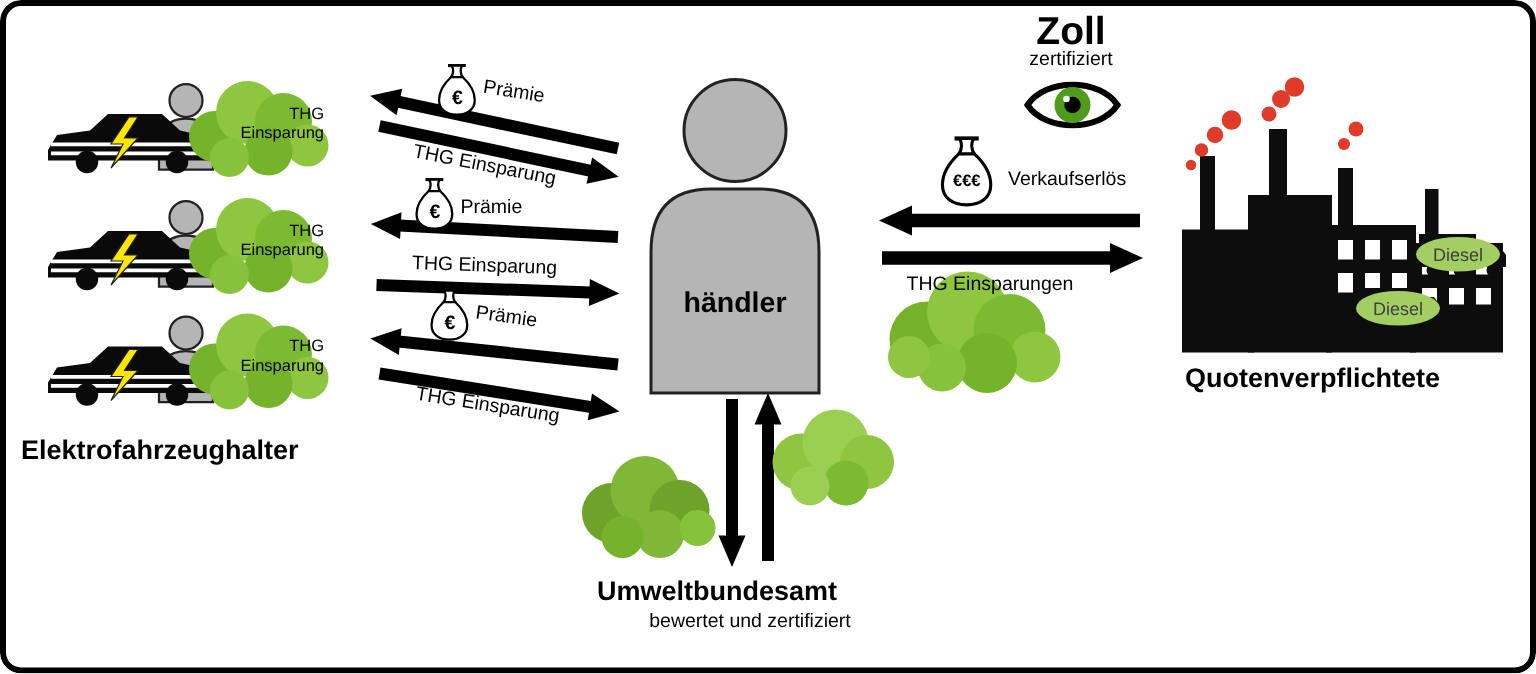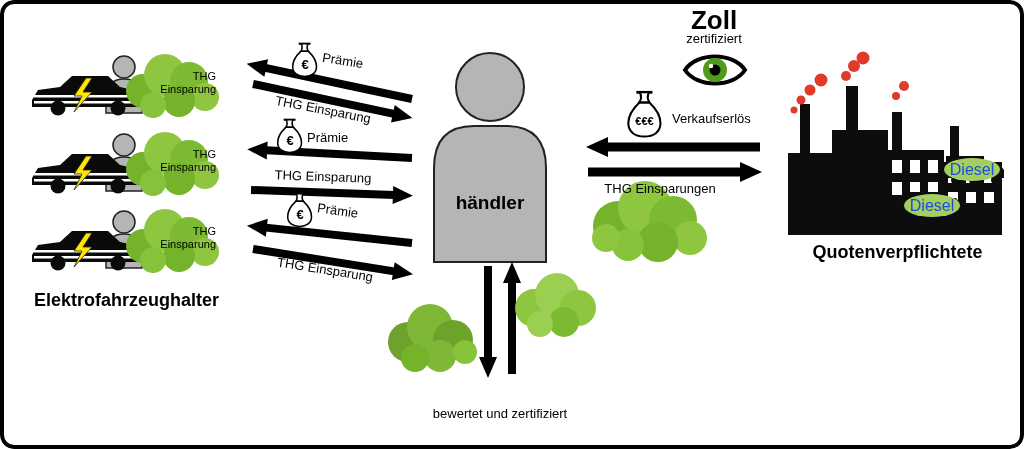--- a/index.html
+++ b/index.html
@@ -1,31 +1,31 @@
 <!DOCTYPE html>
 <html><head>
 <meta charset="utf-8">
 <style>
   * { margin:0; padding:0; box-sizing:border-box; }
   body { background:#ffffff; font-family:"Liberation Sans", sans-serif; }
   .canvas { position:relative; width:1024px; height:449px; background:#fff; border-radius:14px; overflow:hidden; }
   .frame { position:absolute; inset:0; border:4px solid #000; border-radius:14px; pointer-events:none; z-index:10; }
   svg.layer { position:absolute; left:0; top:0; z-index:1; }
   .lbl { position:absolute; color:#000; z-index:2; line-height:1.15; white-space:nowrap; }
-  .big { font-size:18px; font-weight:bold; text-align:center; }
+  .big { font-size:18px; font-weight:bold; text-align:left; }
   .title { font-size:26px; font-weight:bold; text-align:center; }
   .med { font-size:13px; }
   .ctr { text-align:center; }
   .small { font-size:11px; text-align:right; line-height:1.2; }
   .small span { display:block; }
   .name2 { font-size:19px; font-weight:bold; text-align:center; line-height:1.2; }
   .name2 span { display:block; }
   .euro { font-weight:bold; text-align:center; z-index:3; }
   .oval { position:absolute; z-index:3; background:#a3cf62; border-radius:50%;
-          display:flex; align-items:center; justify-content:center; font-size:16px; color:#1d4ed8; }
+          display:flex; align-items:center; justify-content:center; font-size:12px; color:#404040; }
 </style>
 </head>
 <body>
 
 <div class="canvas">
 
   <svg class="layer" width="1024" height="449" viewBox="0 0 1024 449">
 
     <g transform="translate(98,55)">
       <circle cx="26" cy="12" r="11" fill="#b5b5b5" stroke="#222" stroke-width="1.5"></circle>
@@ -278,16 +278,17 @@
 
   <div class="lbl euro" style="left:626px; top:115px; width:37px; font-size:11px;">€€€</div>
   <div class="lbl med" style="left:672px; top:112px;">Verkaufserlös</div>
   <div class="lbl med ctr" style="left:590px; top:182px; width:140px;">THG Einsparungen</div>
 
   <div class="lbl big" style="left:790px; top:242px; width:215px;">Quotenverpflichtete</div>
 
   <div class="oval" style="left:944px; top:158px; width:56px; height:23px;">Diesel</div>
   <div class="oval" style="left:904px; top:194px; width:56px; height:23px;">Diesel</div>
 
+  <div class="lbl big" style="left:398px; top:384px; width:204px;">Umweltbundesamt</div>
   <div class="lbl med ctr" style="left:398px; top:407px; width:204px;">bewertet und zertifiziert</div>
 
   <div class="frame"></div>
 </div>
 
 </body></html>

